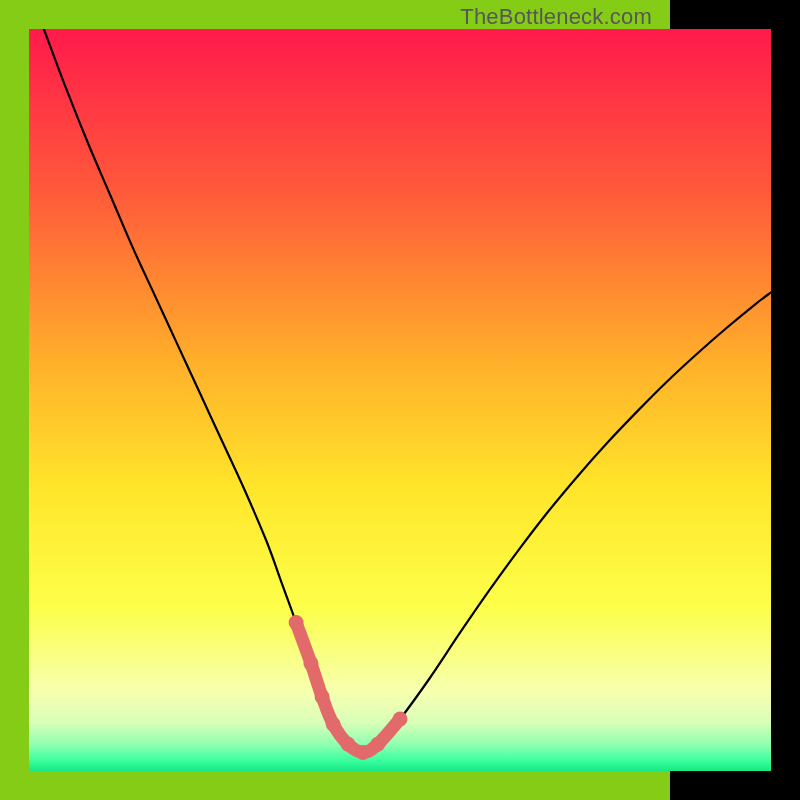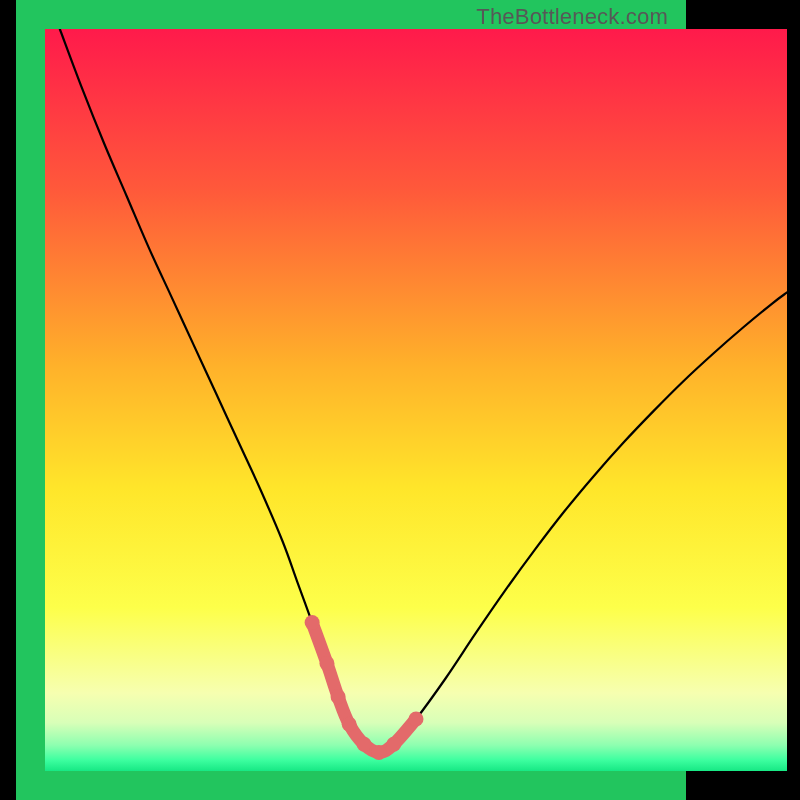--- a/index.html
+++ b/index.html
@@ -5,25 +5,25 @@
   html, body {
     margin: 0;
     padding: 0;
     width: 800px;
     height: 800px;
     background: #000;
     overflow: hidden;
   }
   .frame {
     position: absolute;
-    left: 16px;
+    left: 0;
     top: 0;
     width: 670px;
     height: 800px;
-    background: #22c55e;
+    background: #84cc16;
   }
   .watermark {
     position: absolute;
     top: 4px;
     right: 18px;
     font-family: Arial, Helvetica, sans-serif;
     font-size: 22px;
     color: #575757;
     letter-spacing: 0.2px;
   }

